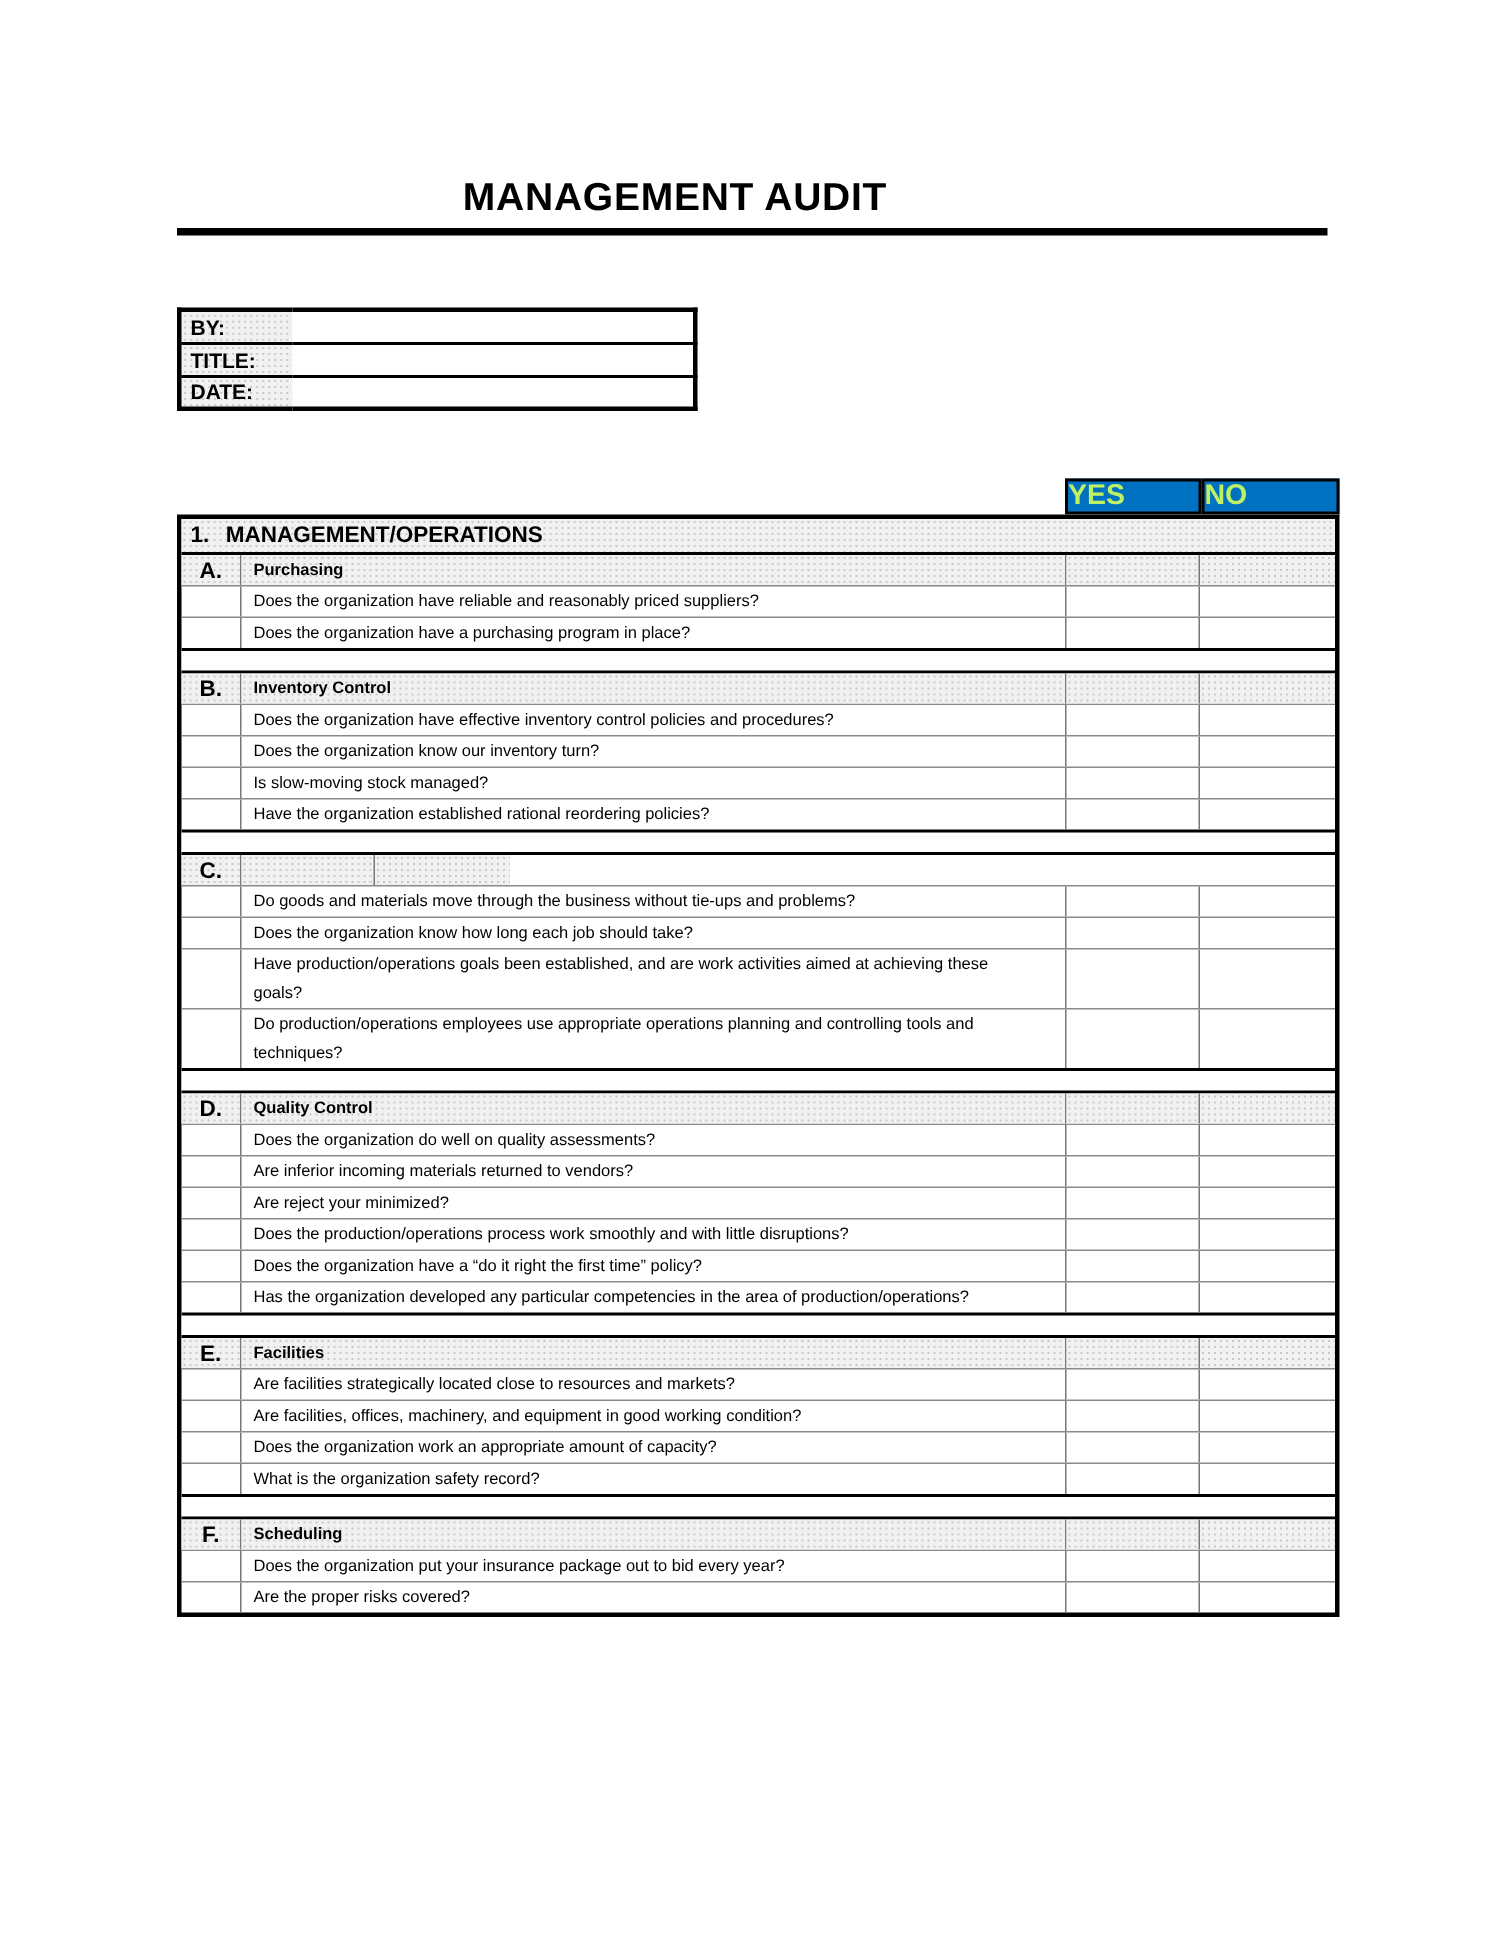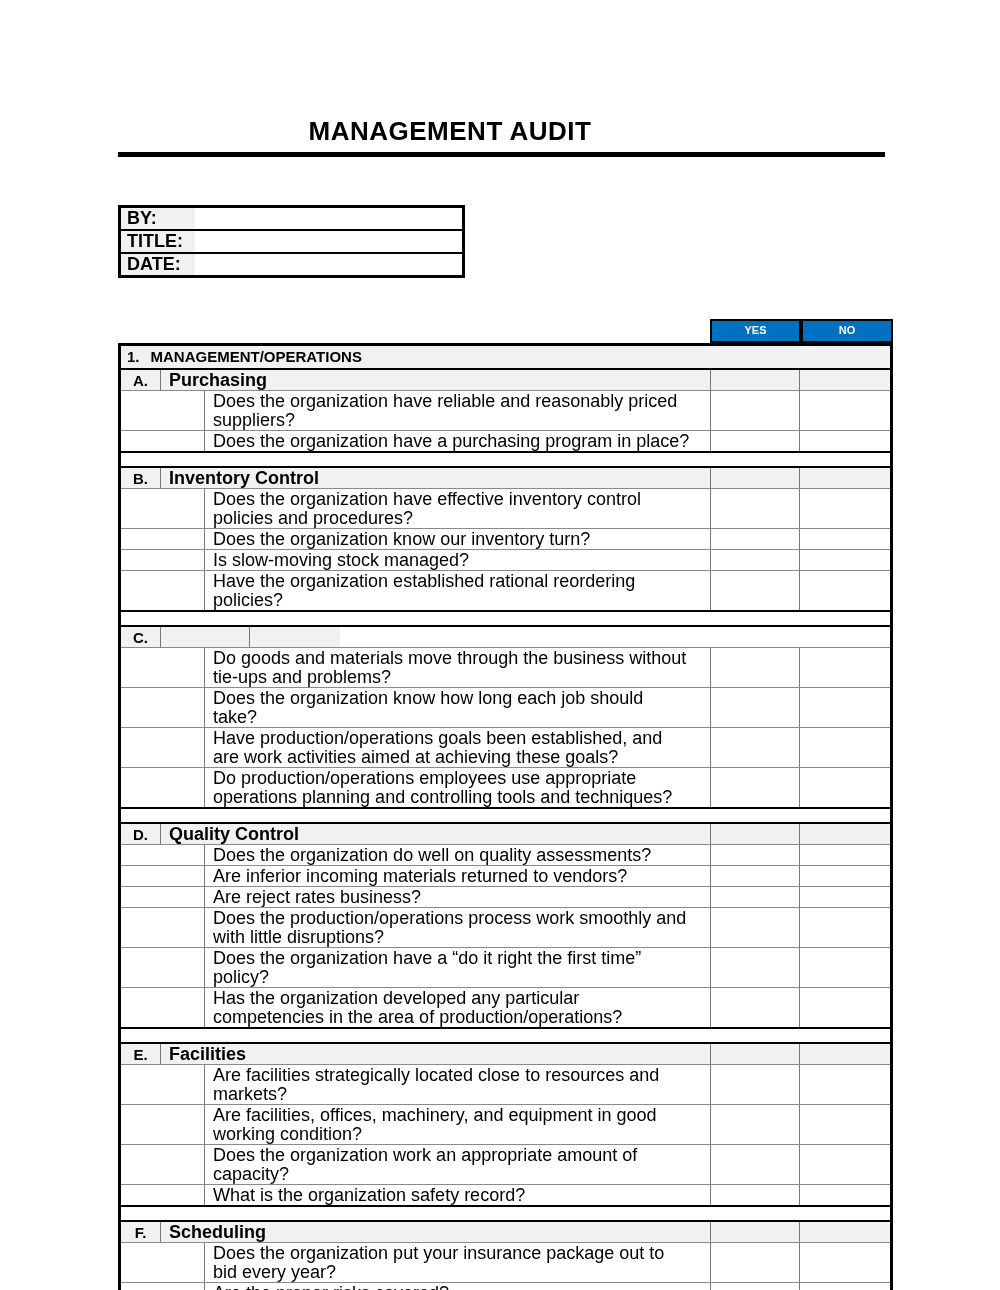--- a/index.html
+++ b/index.html
@@ -50,40 +50,40 @@
     width: 347px;
     border: 3px solid #000;
     border-collapse: collapse;
     table-layout: fixed;
   }
   .info-table tr { height: 22px; }
   .info-table tr + tr td { border-top: 2px solid #000; }
   .info-label {
     width: 64px;
     font-weight: bold;
-    font-size: 18px;
+    font-size: 14px;
     padding: 0 4px 0 6px;
     vertical-align: middle;
   }
   .info-value { background: #fff; }
   
   .yesno-header {
     position: absolute;
     top: 319px;
     left: 710px;
     display: flex;
   }
   .yn-cell {
     box-sizing: border-box;
     height: 24px;
     border: 2px solid #000;
-    color: #ffffff;
-    font-weight: bold;
-    font-size: 11px;
-    text-align: center;
+    color: #bef264;
+    font-weight: bold;
+    font-size: 19px;
+    text-align: left;
     line-height: 19px;
     background: #0070C0;
   }
   .yn-yes { width: 91px; }
   .yn-no  { width: 92px; }
   
   .main-table {
     position: absolute;
     top: 343px;
     left: 118px;
@@ -99,38 +99,38 @@
     padding: 1px 0 0 6px;
     font-weight: bold;
     font-size: 15px;
     line-height: 19px;
     border-bottom: 2px solid #000;
   }
   .sec-num { display: inline-block; }
   .sec-title { display: inline-block; margin-left: 11px; }
   .sub-header { min-height: 20px; }
   .sub-header .c-q { font-weight: bold; }
-  .q-row { min-height: 19px; padding-left: 44px; }
+  .q-row { min-height: 19px; }
   .c-letter {
     flex: none;
     width: 40px;
     box-sizing: border-box;
     border-right: 1px solid #777;
     text-align: center;
     font-weight: bold;
     font-size: 15px;
     line-height: 19px;
     padding-top: 1px;
   }
   .c-q {
     flex: 1;
     box-sizing: border-box;
     border-right: 1px solid #777;
     padding: 1px 20px 0 8px;
-    font-size: 18px;
+    font-size: 11px;
     line-height: 19px;
   }
   .c-yes {
     flex: none;
     width: 89px;
     box-sizing: border-box;
     border-right: 1px solid #777;
   }
   .c-no { flex: none; width: 90px; }
   .spacer {
@@ -268,21 +268,21 @@
         <div class="c-no"></div>
       </div>
       <div class="row q-row bt-thin">
         <div class="c-letter"></div>
         <div class="c-q">Are inferior incoming materials returned to vendors?</div>
         <div class="c-yes"></div>
         <div class="c-no"></div>
       </div>
       <div class="row q-row bt-thin">
         <div class="c-letter"></div>
-        <div class="c-q">Are reject rates business?</div>
+        <div class="c-q">Are reject your minimized?</div>
         <div class="c-yes"></div>
         <div class="c-no"></div>
       </div>
       <div class="row q-row bt-thin">
         <div class="c-letter"></div>
         <div class="c-q">Does the production/operations process work smoothly and with little disruptions?</div>
         <div class="c-yes"></div>
         <div class="c-no"></div>
       </div>
       <div class="row q-row bt-thin">

